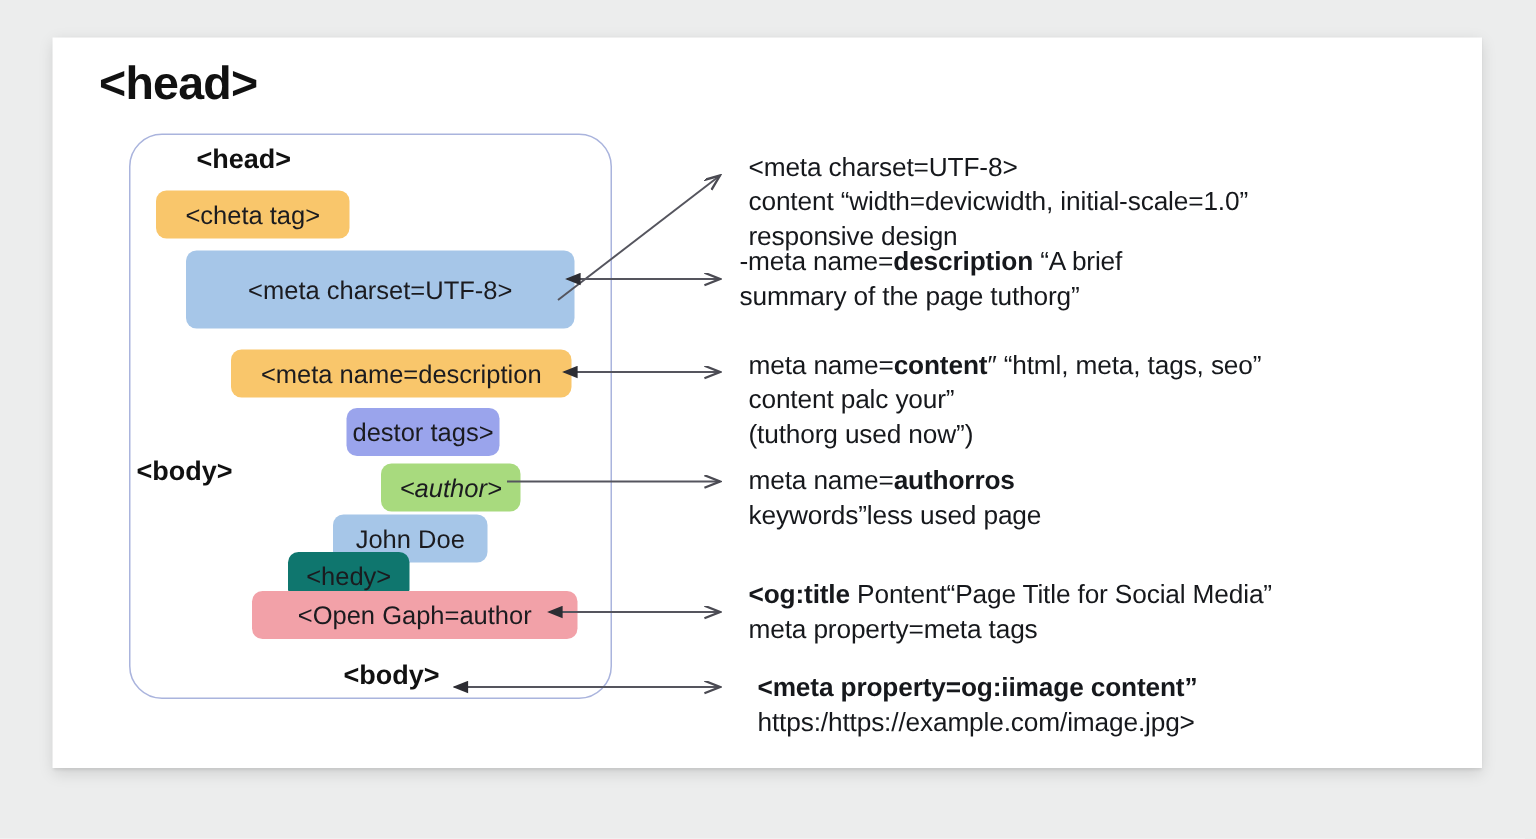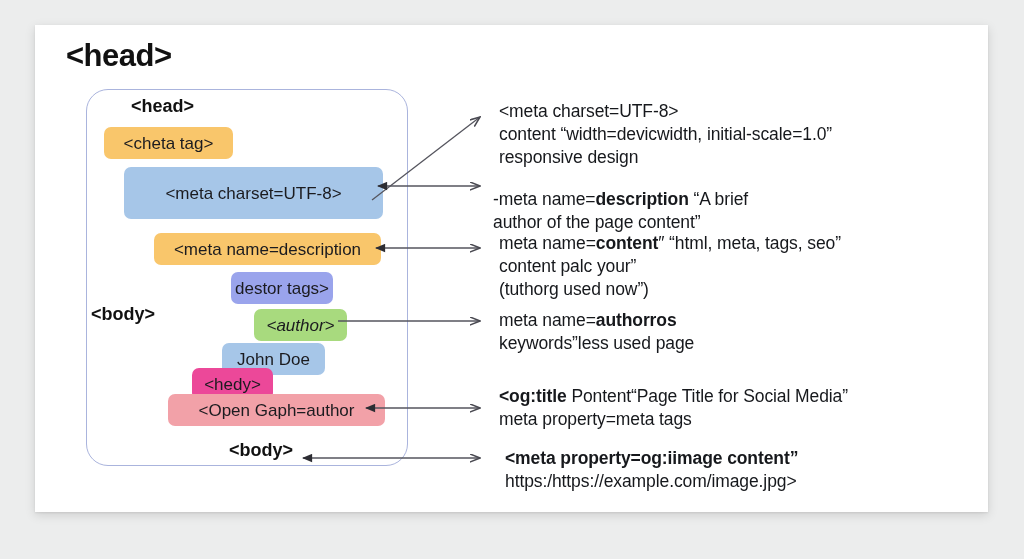--- a/index.html
+++ b/index.html
@@ -81,26 +81,26 @@
   <div class="plain" style="left:91px;  top:305px;">&lt;body&gt;</div>
   <div class="plain" style="left:229px; top:441px;">&lt;body&gt;</div>
 
   <div id="chips">
       <div class="chip" style="left: 104px; top: 127px; width: 129px; height: 28px; background: rgb(249, 198, 107);">&lt;cheta tag&gt;</div>
       <div class="chip" style="left: 124px; top: 167px; width: 259px; height: 52px; background: rgb(166, 198, 232);">&lt;meta charset=UTF-8&gt;</div>
       <div class="chip" style="left: 154px; top: 233px; width: 227px; height: 32px; background: rgb(249, 198, 107);">&lt;meta name=description</div>
       <div class="chip" style="left: 231px; top: 272px; width: 102px; height: 27px; background: rgb(154, 164, 236);">destor tags&gt;</div>
       <div class="chip" style="left: 254px; top: 309px; width: 93px; height: 26px; background: rgb(168, 218, 126); font-style: italic;">&lt;author&gt;</div>
       <div class="chip" style="left: 222px; top: 343px; width: 103px; height: 24px; background: rgb(166, 198, 232);">John Doe</div>
-      <div class="chip" style="left: 192px; top: 368px; width: 81px; height: 24px; background: #ec4899;">&lt;hedy&gt;</div>
+      <div class="chip" style="left: 192px; top: 368px; width: 81px; height: 24px; background: #0f766e;">&lt;hedy&gt;</div>
       <div class="chip" style="left: 157px; top: 394px; width: 217px; height: 32px; background: rgb(242, 161, 168); margin-left: 11px;">&lt;Open Gaph=author</div>
     </div>
 
   <div class="note" style="left:499px; top:100px;"><div>&lt;meta charset=UTF-8&gt;</div><div>content “width=devicwidth, initial-scale=1.0”</div><div>responsive design</div></div>
-  <div class="note" style="left:493px; top:188px;"><div>-meta name=<b>description</b> “A brief</div><div>author of the page content”</div></div>
+  <div class="note" style="left:493px; top:163px;"><div>-meta name=<b>description</b> “A brief</div><div>summary of the page tuthorg”</div></div>
   <div class="note" style="left:499px; top:232px;"><div>meta name=<b>content</b>″ “html, meta, tags, seo”</div><div>content palc your”</div><div>(tuthorg used now”)</div></div>
   <div class="note" style="left:499px; top:309px;"><div>meta name=<b>authorros</b></div><div>keywords”less used page</div></div>
   <div class="note" style="left:499px; top:385px;"><div> <b>&lt;og:title</b> Pontent“Page Title for Social Media”</div><div> meta property=meta tags</div></div>
   <div class="note" style="left:493px; top:447px;margin-left:12px;"><div><b>&lt;meta property=og:iimage content”</b></div><div>https:/https://example.com/image.jpg&gt;</div></div>
 
   <svg id="arrows" viewBox="0 0 1024 559">
     <defs>
       <marker id="ah" markerWidth="9" markerHeight="9" refX="8" refY="3.2" orient="auto">
         <path d="M0,0 L8,3.2 L0,6.4" fill="none" stroke="#4a4a52" stroke-width="1.2"></path>
       </marker>

